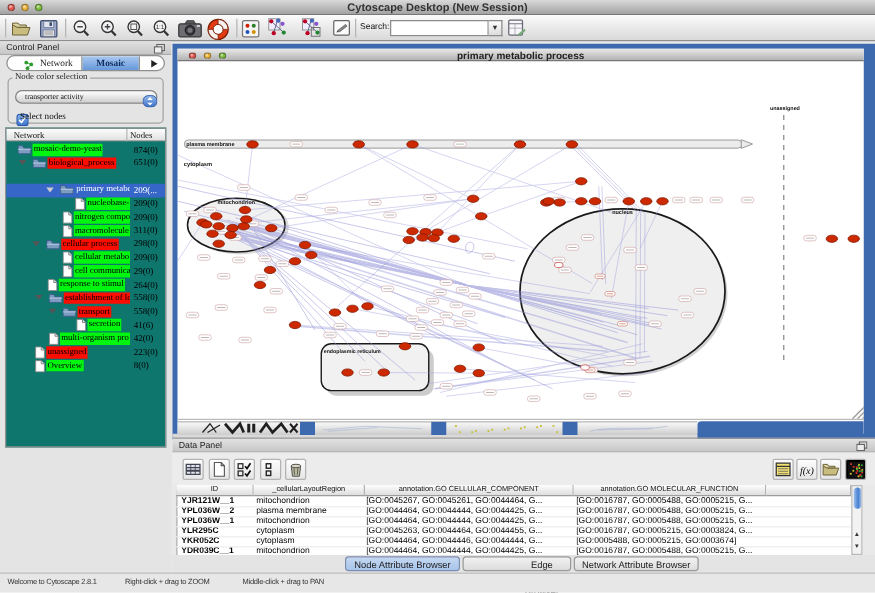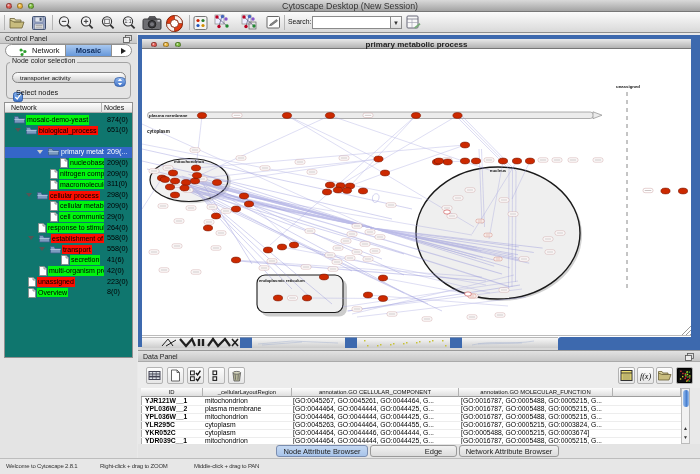--- a/index.html
+++ b/index.html
@@ -1,23 +1,23 @@
 <!DOCTYPE html>
 <html><head><meta charset="utf-8"><style>
 *{margin:0;padding:0;box-sizing:border-box;}
 html,body{width:700px;height:474px;overflow:hidden;}
 body{font-family:"Liberation Sans",sans-serif;background:#e9e9e9;position:relative;}
 .abs{position:absolute;}
 .titlebar{left:0;top:0;width:700px;height:12px;background:linear-gradient(#d9d9d9,#b9b9b9 60%,#a3a3a3);border-bottom:1px solid #777;}
 .tl{border-radius:50%;width:6px;height:6px;top:3px;}
-.apptitle{top:1px;left:0;width:700px;text-align:center;font-size:8.8px;font-weight:normal;color:#333;}
+.apptitle{top:1px;left:0;width:700px;text-align:center;font-size:8.8px;font-weight:bold;color:#333;}
 .toolbar{left:0;top:12px;width:700px;height:21px;background:linear-gradient(#fbfbfb,#d9d9d9);border-bottom:1px solid #8e8e8e;}
 .sep{top:15px;width:1px;height:15px;background:#b5b5b5;}
 .cp-head{left:0;top:33px;width:137px;height:11px;background:linear-gradient(#e0e0e0,#c8c8c8);border-bottom:1px solid #aaa;font-size:7px;color:#222;line-height:11px;padding-left:5px;}
-.cp-body{left:0;top:44px;width:137px;height:414px;background:#e4e4e4;}
+.cp-body{left:0;top:44px;width:137px;height:414px;background:#e4e4e4;font-family:Liberation Serif, serif;}
 .tabstrip{left:5px;top:0px;width:127px;height:13px;background:#fff;border:1px solid #8f8f8f;border-radius:7px;overflow:hidden;font-size:7.5px;}
 .mosaic{position:absolute;left:59px;top:0;width:47px;height:13px;background:linear-gradient(#a8c8f0,#5b8fd6);border-left:1px solid #8f8f8f;border-right:1px solid #8f8f8f;color:#0d2c5e;font-weight:bold;text-align:center;line-height:12px;}
 .grpbox{left:6px;top:18px;width:125px;height:37px;border:1px solid #a3a3a3;border-radius:4px;}
 .grplab{left:10px;top:13px;background:#e4e4e4;font-size:7px;color:#222;padding:0 2px;}
 .combo{left:12px;top:28px;width:114px;height:11px;border:1px solid #848484;border-radius:6px;background:linear-gradient(#ffffff,#cfcfcf);font-size:6.2px;color:#111;line-height:10px;padding-left:7px;}
 .stepper{left:113.5px;top:28.5px;width:12px;height:10px;}
 .cbx{left:13px;top:44px;width:10px;height:10px;}
 .cbxlab{left:16px;top:44px;font-size:7.3px;color:#111;}
 .tree{left:4px;top:58px;width:129px;height:256px;background:#0f766e;border:1px solid #919191;overflow:hidden;}
 .thead{position:absolute;left:0;top:0;width:127px;height:10px;background:linear-gradient(#fdfdfd,#e2e2e2);border-bottom:1px solid #a9a9a9;font-size:7px;color:#111;}

